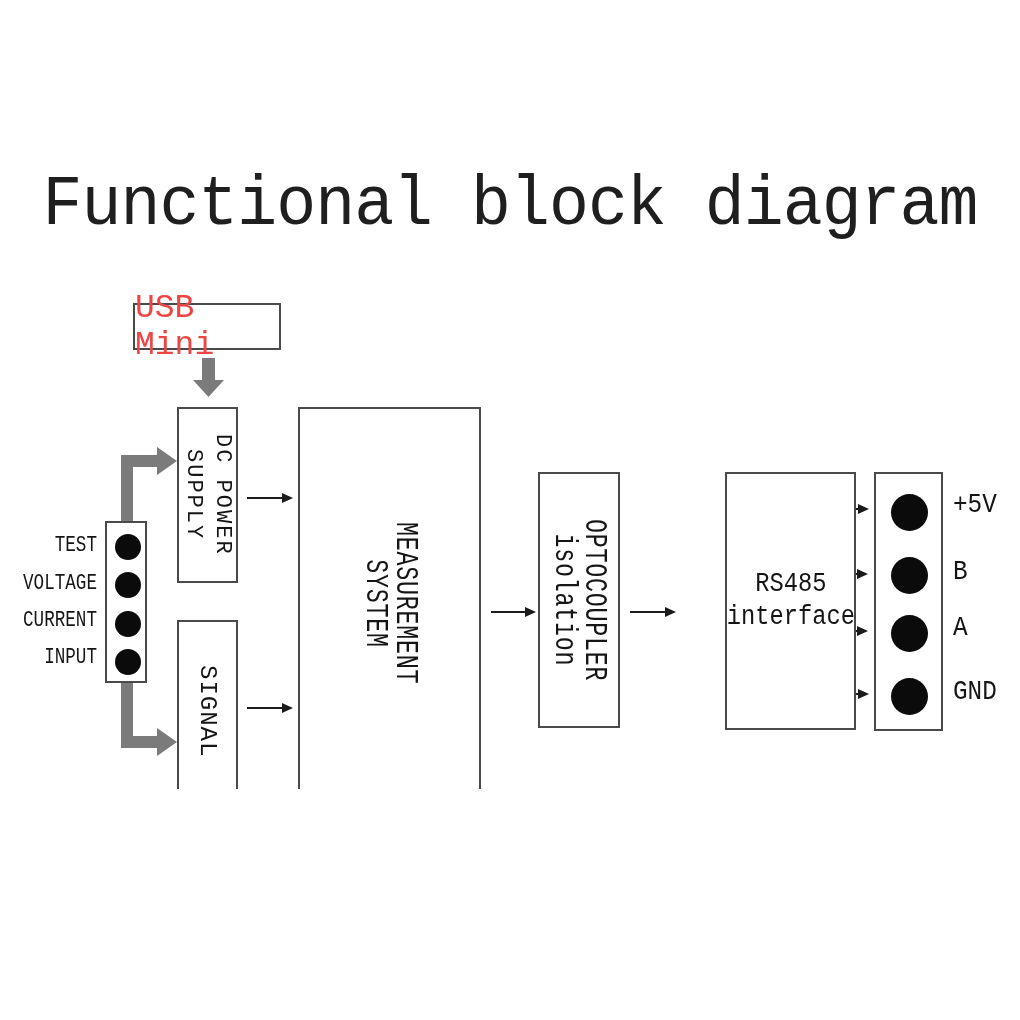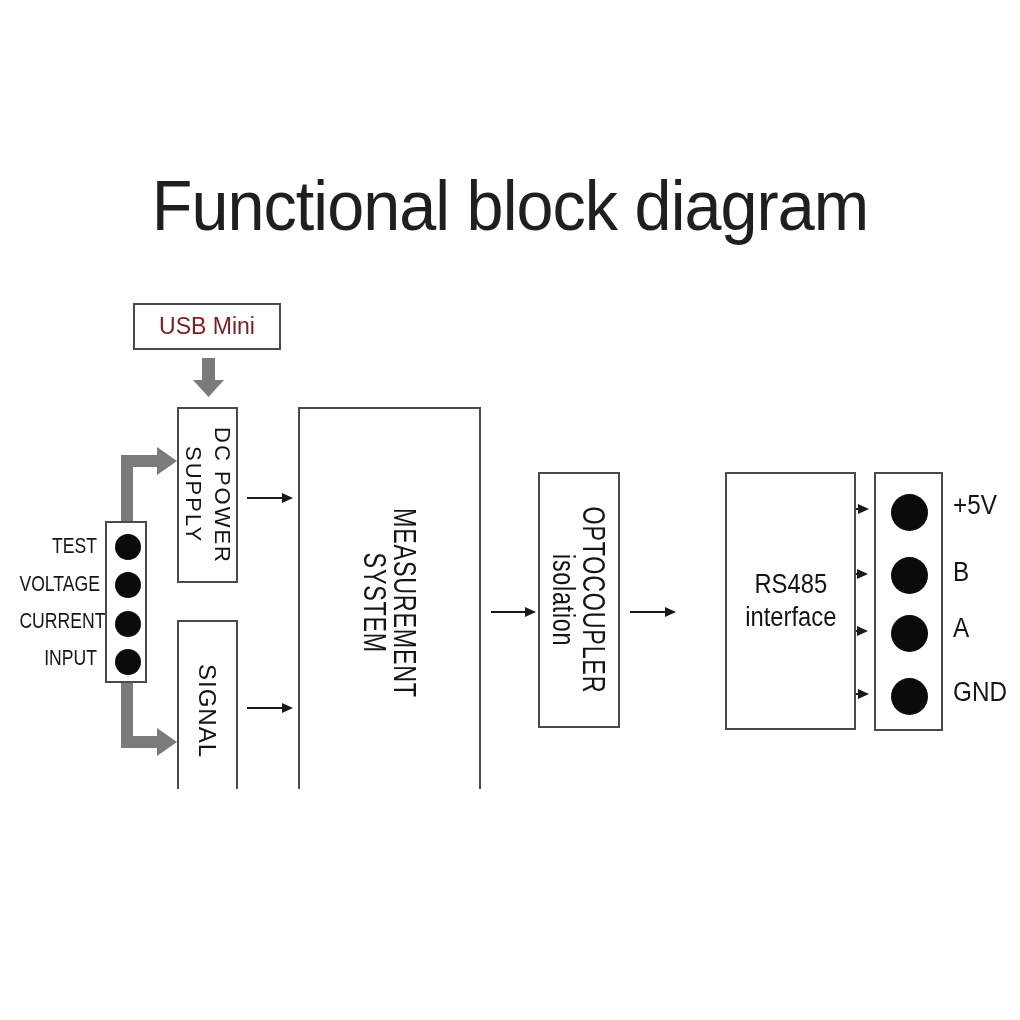--- a/index.html
+++ b/index.html
@@ -1,33 +1,33 @@
 <!DOCTYPE html>
 <html><head>
 <meta charset="utf-8">
 <style>
   html,body { margin:0; padding:0; background:#ffffff; }
   .stage {
     position:relative; width:1020px; height:789px; background:#ffffff;
-    font-family:Liberation Sans, sans-serif; color:#1a1a1a; overflow:hidden;
+    font-family:Liberation Mono, monospace; color:#1a1a1a; overflow:hidden;
   }
   .title {
     position:absolute; left:0; top:158px; width:1020px; text-align:center;
     font-size:70px; font-weight:300; line-height:96px; letter-spacing:-1px;
     color:#1f1f1f; transform:scaleX(0.95); transform-origin:50% 50%;
   }
   .box {
     position:absolute; box-sizing:border-box; background:#ffffff;
     border:2px solid #4a4a4a; display:flex; align-items:center; justify-content:center;
   }
   .vtext { writing-mode:vertical-rl; white-space:pre-line; text-align:center; color:#151515; }
   .vt-dc     { font-size:22px; line-height:29px; letter-spacing:2px; }
   .vt-signal { font-size:24px; line-height:29px; letter-spacing:1px; }
   .vt-cond   { font-size:32px; line-height:30px; letter-spacing:1px; transform:scaleY(0.73); transform-origin:50% 50%; }
-  .usb-label { font-size:23px; color:#7f1d1d; }
+  .usb-label { font-size:33px; color:#ef4444; }
   .rs485-label {
     white-space:pre-line; text-align:center; font-size:27px; line-height:33px;
     color:#151515; transform:scaleX(0.88); transform-origin:50% 50%;
   }
   .svg-layer { position:absolute; left:0; top:0; width:1020px; height:1020px; }
   .dot  { position:absolute; width:26px; height:26px; border-radius:50%; background:#0b0b0b; }
   .bigdot { position:absolute; width:37px; height:37px; border-radius:50%; background:#0b0b0b; }
   .port-label {
     position:absolute; left:0; width:97px; height:26px; line-height:26px; text-align:right;
     font-size:22px; color:#151515; transform:scaleX(0.8); transform-origin:100% 50%;

